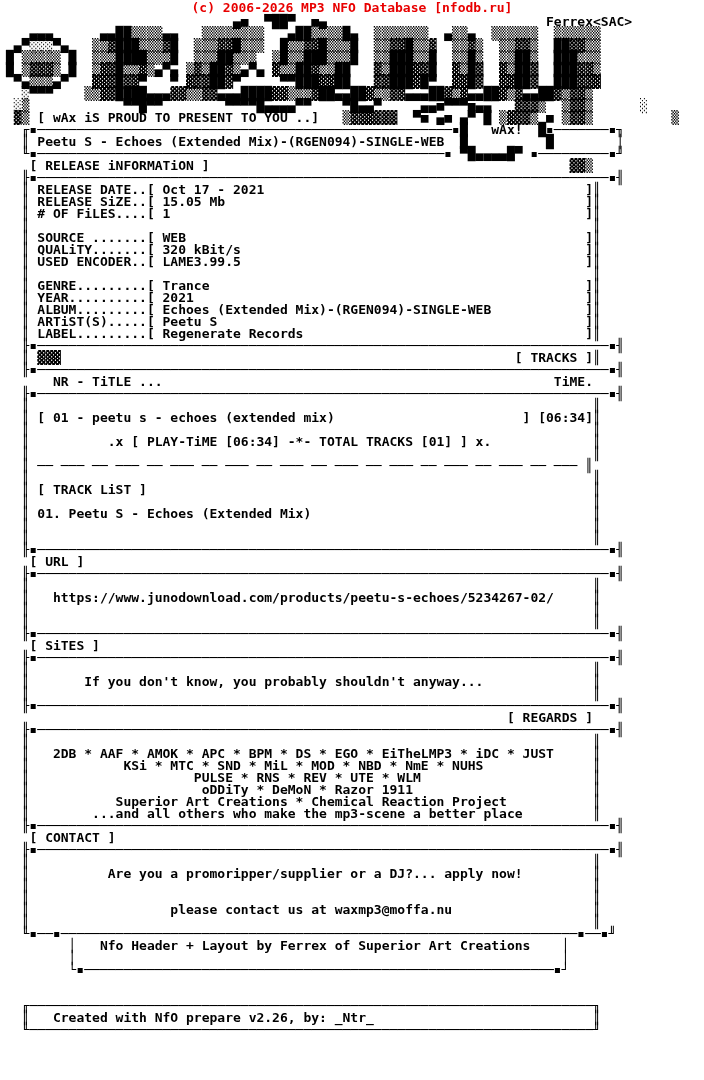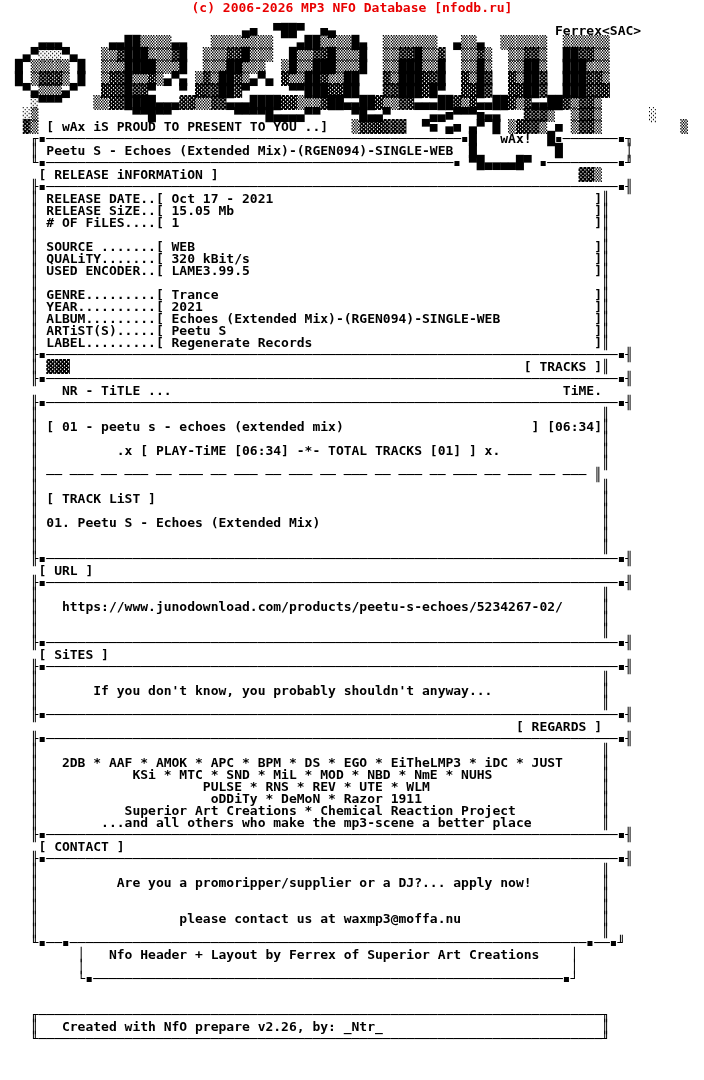--- a/index.html
+++ b/index.html
@@ -8,21 +8,21 @@
     background:#ffffff; color:#000000;
     font-family:"DejaVu Sans Mono","Liberation Mono",monospace;
     font-weight:bold;
   }
   .watermark {
     position:absolute; top:1px; left:0; right:0;
     text-align:center; font-size:13px; line-height:14px;
     white-space:pre; color:#e80000;
   }
   pre.nfo {
-    position:absolute; top:16px; left:6px; margin:9px;
+    position:absolute; top:16px; left:6px; margin:0;
     font-size:13px; line-height:12px; letter-spacing:0;
     white-space:pre; color:#000000;
     font-family:"DejaVu Sans Mono","Liberation Mono",monospace;
     font-weight:bold;
   }
 </style>
 </head>
 <body>
 
 <div class="page">

